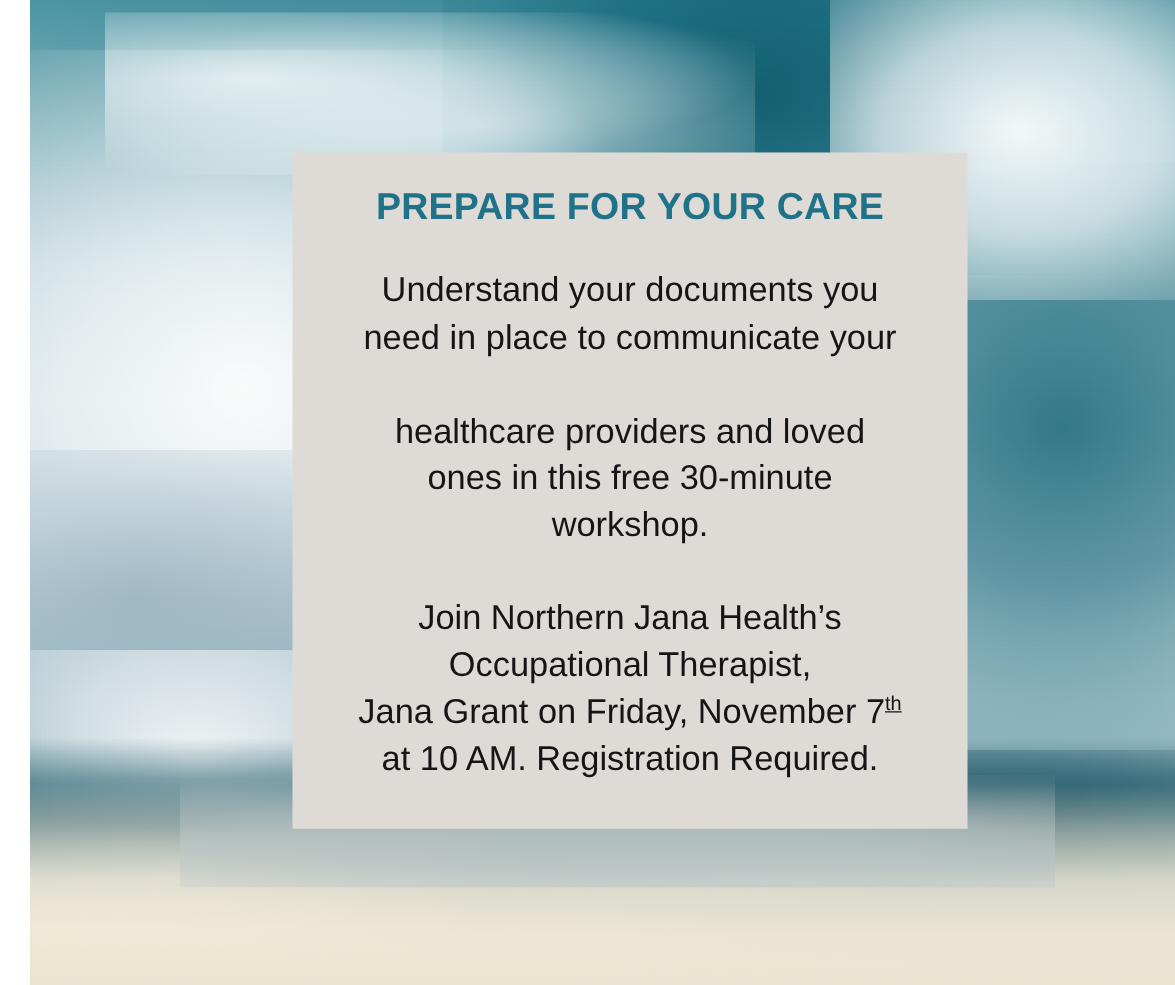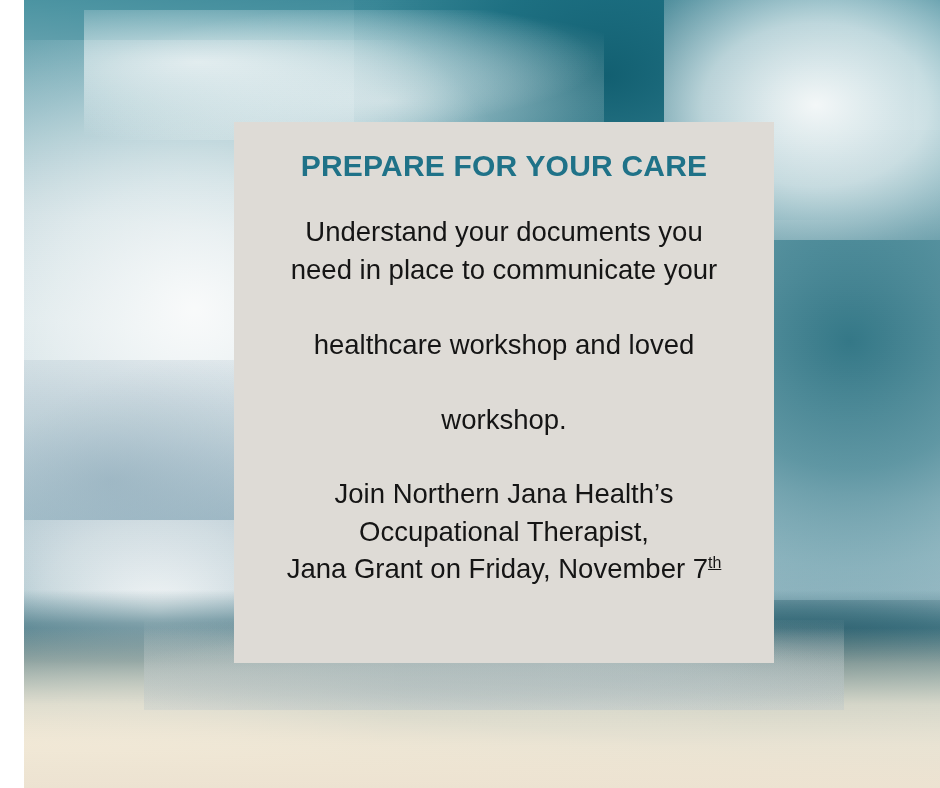--- a/index.html
+++ b/index.html
@@ -241,25 +241,26 @@
   <div class="sky-grain"></div>
 
   <div class="card">
 
     <h1 class="card-heading">PREPARE FOR YOUR CARE</h1>
 
     <p class="card-body para-primary">
       <span>Understand your documents you</span><br>
       <span>need in place to communicate your</span><br>
       <br>
-      <span>healthcare workshop and loved</span><br>
-      <br>
+      <span>healthcare providers and loved</span><br>
+      <span>ones in this free 30-minute</span><br>
       <span>workshop.</span>
     </p>
 
     <p class="card-body para-secondary">
       <span>Join Northern Jana Health’s</span><br>
       <span>Occupational Therapist,</span><br>
       <span><span>Jana Grant on Friday, November 7</span><sup class="ordinal-suffix">th</sup></span><br>
+      <span>at 10 AM. Registration Required.</span>
     </p>
 
   </div>
 </div>
 
 </body></html>

